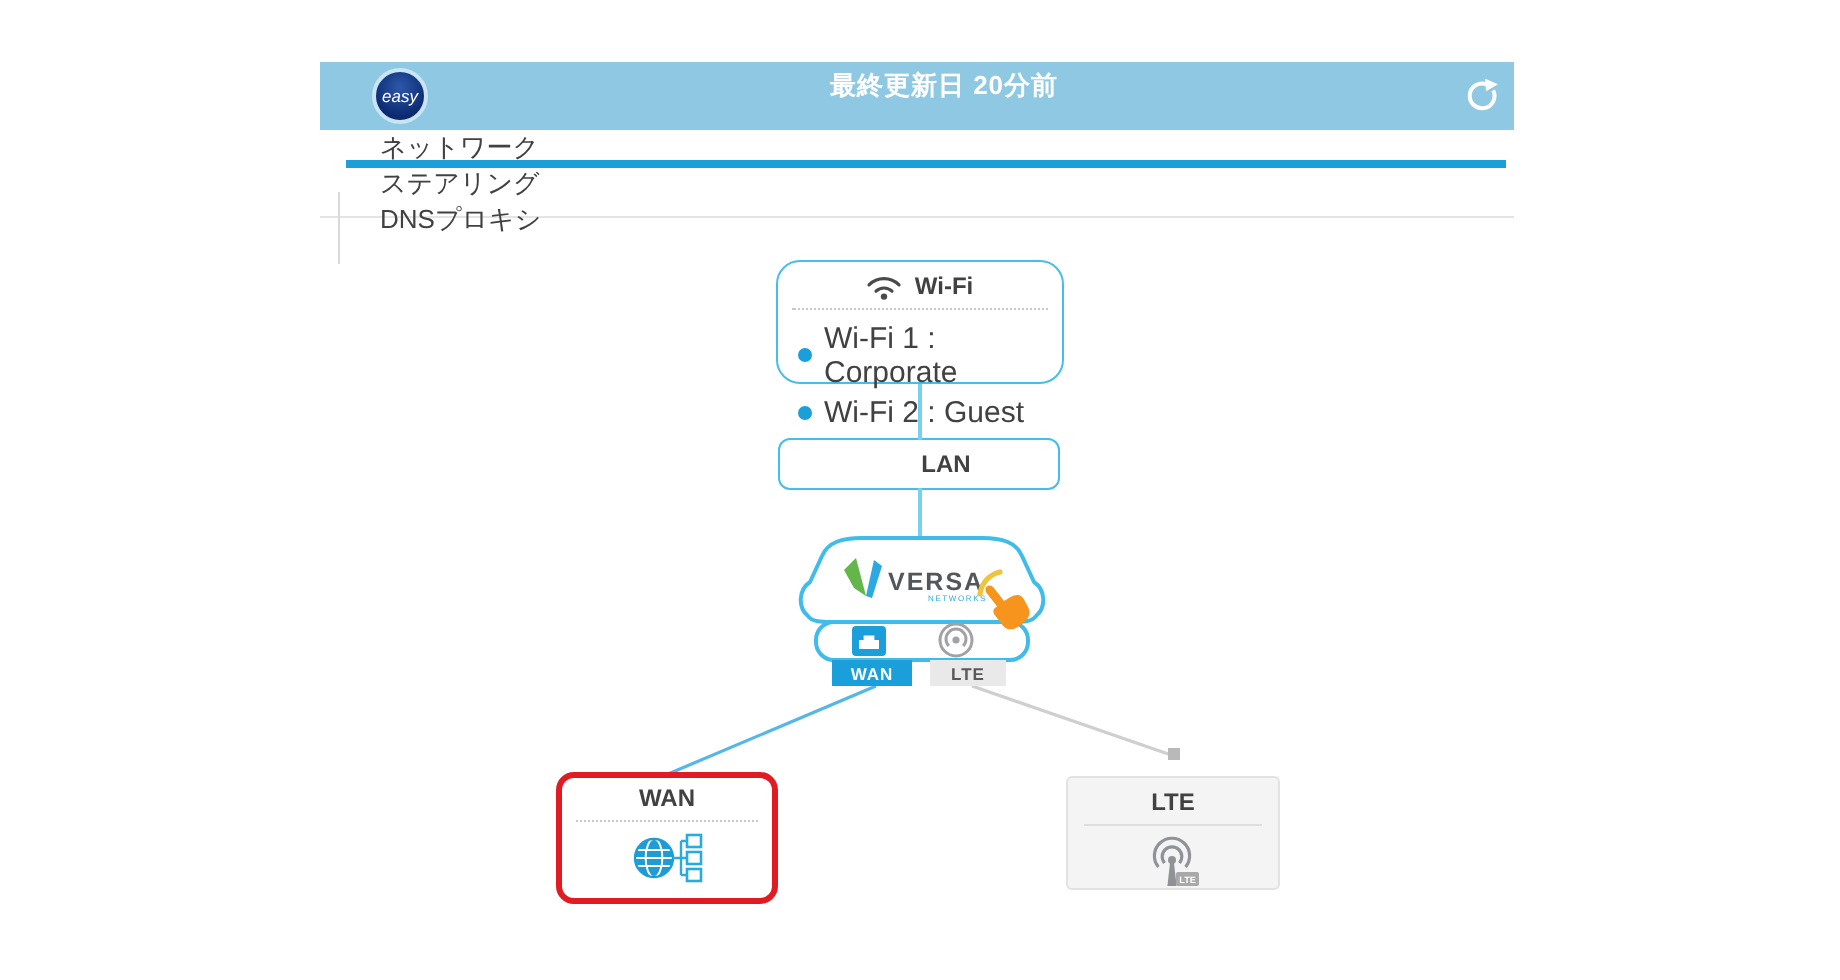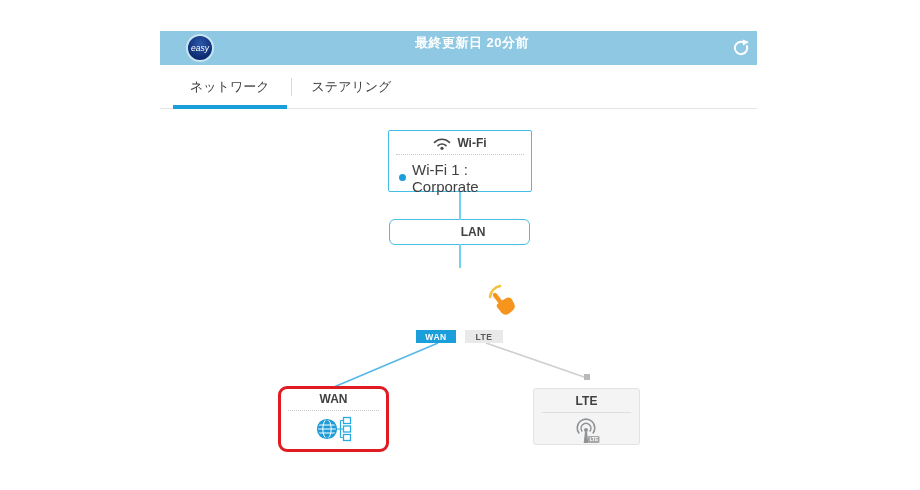--- a/index.html
+++ b/index.html
@@ -15,37 +15,37 @@
         justify-content:center;color:#fff;font-size:8.5px;font-style:italic;font-weight:normal;
         cursor:pointer;}
   .appbar-title{position:absolute;left:0;right:0;top:0;height:24px;display:flex;
         align-items:center;justify-content:center;color:#ffffff;font-size:13px;
         font-weight:bold;letter-spacing:.5px;margin-left:27px;}
   .refresh-btn{position:absolute;right:7px;top:8px;width:18px;height:18px;cursor:pointer;}
 
   
   .tabs{position:absolute;left:160px;top:65px;width:597px;height:44px;background:#fff;
         border-bottom:1px solid #e4e4e4;display:flex;align-items:stretch;
-        padding-left:9px;box-sizing:border-box;}
+        padding-left:9px;box-sizing:border-box;flex-direction:column;}
   .tab{position:relative;display:flex;align-items:center;padding:0 21px;
        font-size:13px;color:#414042;cursor:pointer;white-space:nowrap;}
   .tab + .tab::before{content:"";position:absolute;left:0;top:13px;height:18px;width:1px;
        background:#d9d9d9;}
   .tab.active::after{content:"";position:absolute;left:4px;right:4px;bottom:-1px;height:4px;
        background:#1b9fdb;}
 
   
   .node{box-sizing:border-box;background:#fff;position:absolute;}
   .box-title{display:flex;align-items:center;justify-content:center;gap:6px;
        font-size:12px;font-weight:bold;color:#414042;padding-top:5px;}
   .dotted-div{margin:4px 7px 4px;border-top:1px dotted #c9c9c9;height:0;}
   .solid-div{margin:4px 8px 4px;border-top:1px solid #dedede;height:0;}
 
   .wifi-box{left:388px;top:130px;width:144px;height:62px;
-       border:1.5px solid #45bee8;border-radius:2px;cursor:pointer;}
+       border:1.5px solid #45bee8;border-radius:12px;cursor:pointer;}
   .ssid{display:flex;align-items:center;gap:6px;font-size:15px;color:#414042;
        padding:1.5px 0 1.5px 10px;}
   .dot{width:7px;height:7px;border-radius:50%;background:#1b9fdb;flex:0 0 auto;}
 
   .lan-box{left:389px;top:219px;width:141px;height:26px;border:1.5px solid #45bee8;
        border-radius:6px;display:flex;align-items:center;justify-content:center;
        font-size:12px;font-weight:bold;color:#414042;cursor:pointer;padding-left:27px;}
 
   .device{position:absolute;left:398px;top:266px;width:126px;height:66px;cursor:pointer;}
   .device svg{position:absolute;left:0;top:0;}
@@ -86,40 +86,70 @@
       <svg width="18" height="18" viewBox="0 0 18 18">
         <path d="M14.6,6.2 A6.2,6.2 0 1 1 11.6,3.3" fill="none" stroke="#ffffff" stroke-width="2"></path>
         <polygon points="10.6,0.4 17,3.1 11,6.6" fill="#ffffff"></polygon>
       </svg>
     </div>
   </div>
 
   <div class="tabs">
     <div class="tab active">ネットワーク</div>
     <div class="tab">ステアリング</div>
+    <div class="tab">DNSプロキシ</div>
   </div>
 
   <div class="node wifi-box">
     <div class="box-title">
       <svg width="18" height="13" viewBox="0 0 18 13">
         <path d="M1.5,5.4 a10.6,10.6 0 0 1 15,0" fill="none" stroke="#4a4a4a" stroke-width="1.6" stroke-linecap="round"></path>
         <path d="M5,8.6 a5.8,5.8 0 0 1 8,0" fill="none" stroke="#4a4a4a" stroke-width="1.6" stroke-linecap="round"></path>
         <circle cx="9" cy="11.3" r="1.6" fill="#4a4a4a"></circle>
       </svg>
       <span>Wi-Fi</span>
     </div>
     <div class="dotted-div"></div>
     <div class="ssid">
       <span class="dot"></span>
       <span>Wi-Fi 1 : Corporate</span>
     </div>
+    <div class="ssid">
+      <span class="dot"></span>
+      <span>Wi-Fi 2 : Guest</span>
+    </div>
   </div>
 
   <div class="node lan-box">LAN</div>
 
+  <div class="device">
+    <svg width="126" height="66" viewBox="0 0 126 66">
+      <path d="M6,42 C1,38 1,29 7,25 L13,12 C16,5 23,3 33,3 L93,3 C103,3 110,5 113,12
+               L119,25 C125,29 125,38 120,42 C118,45 113,45 108,45 L18,45 C13,45 8,45 6,42 Z" fill="#ffffff" stroke="#3fbce9" stroke-width="2" stroke-linejoin="round"></path>
+      <rect x="10" y="45" width="106" height="19" rx="9" fill="#ffffff" stroke="#3fbce9" stroke-width="2"></rect>
+
+      <g transform="translate(24,11)">
+        <polygon points="0,8 6,2 11,21 5,17" fill="#62b64a"></polygon>
+        <polygon points="11,21 15,3 19,6 14,22" fill="#2ba9e0"></polygon>
+        <text x="22" y="18" font-size="12.5" font-weight="bold" fill="#53565a" letter-spacing="1">VERSA</text>
+        <text x="42" y="23.5" font-size="4" fill="#2ba9e0" letter-spacing="0.8">NETWORKS</text>
+      </g>
+
+      <g>
+        <rect x="28" y="47" width="17" height="15" rx="2" fill="#1b9fdb"></rect>
+        <path d="M31.5,58.5 v-4.5 h2.3 v-2.3 h5.4 v2.3 h2.3 v4.5 z" fill="#ffffff"></path>
+      </g>
+
+      <g>
+        <circle cx="80" cy="54" r="8" fill="none" stroke="#a0a2a5" stroke-width="1.5"></circle>
+        <path d="M76.4,57 a5,5 0 1 1 7.2,0" fill="none" stroke="#a0a2a5" stroke-width="1.5"></path>
+        <circle cx="80" cy="54" r="1.8" fill="#a0a2a5"></circle>
+      </g>
+    </svg>
+  </div>
 
   <svg class="hand" viewBox="0 0 40 40">
     <path d="M6,15 A13,13 0 0 1 16,4" stroke="#f0c33c" stroke-width="2.6" fill="none" stroke-linecap="round"></path>
     <path transform="rotate(-38 20 22)" d="M18,7 c1.6,0 2.6,1 2.6,2.8 l0,8.2 3.6,0.5 c3.6,0.5 5.2,2.2 4.7,5.2 l-0.7,4.2
              c-0.6,3.2 -2.8,4.6 -6.4,4.6 l-3.6,0 c-3.2,0 -5.6,-2.2 -5.6,-5.4 l0,-6.4
              c0,-2 1.3,-2.9 3,-2.7 l0.6,0.1 0,-8.3 c0,-1.8 1,-2.8 2.4,-2.8 z" fill="#f7941e"></path>
   </svg>
 
   <div class="chip chip-wan">WAN</div>
   <div class="chip chip-lte">LTE</div>

